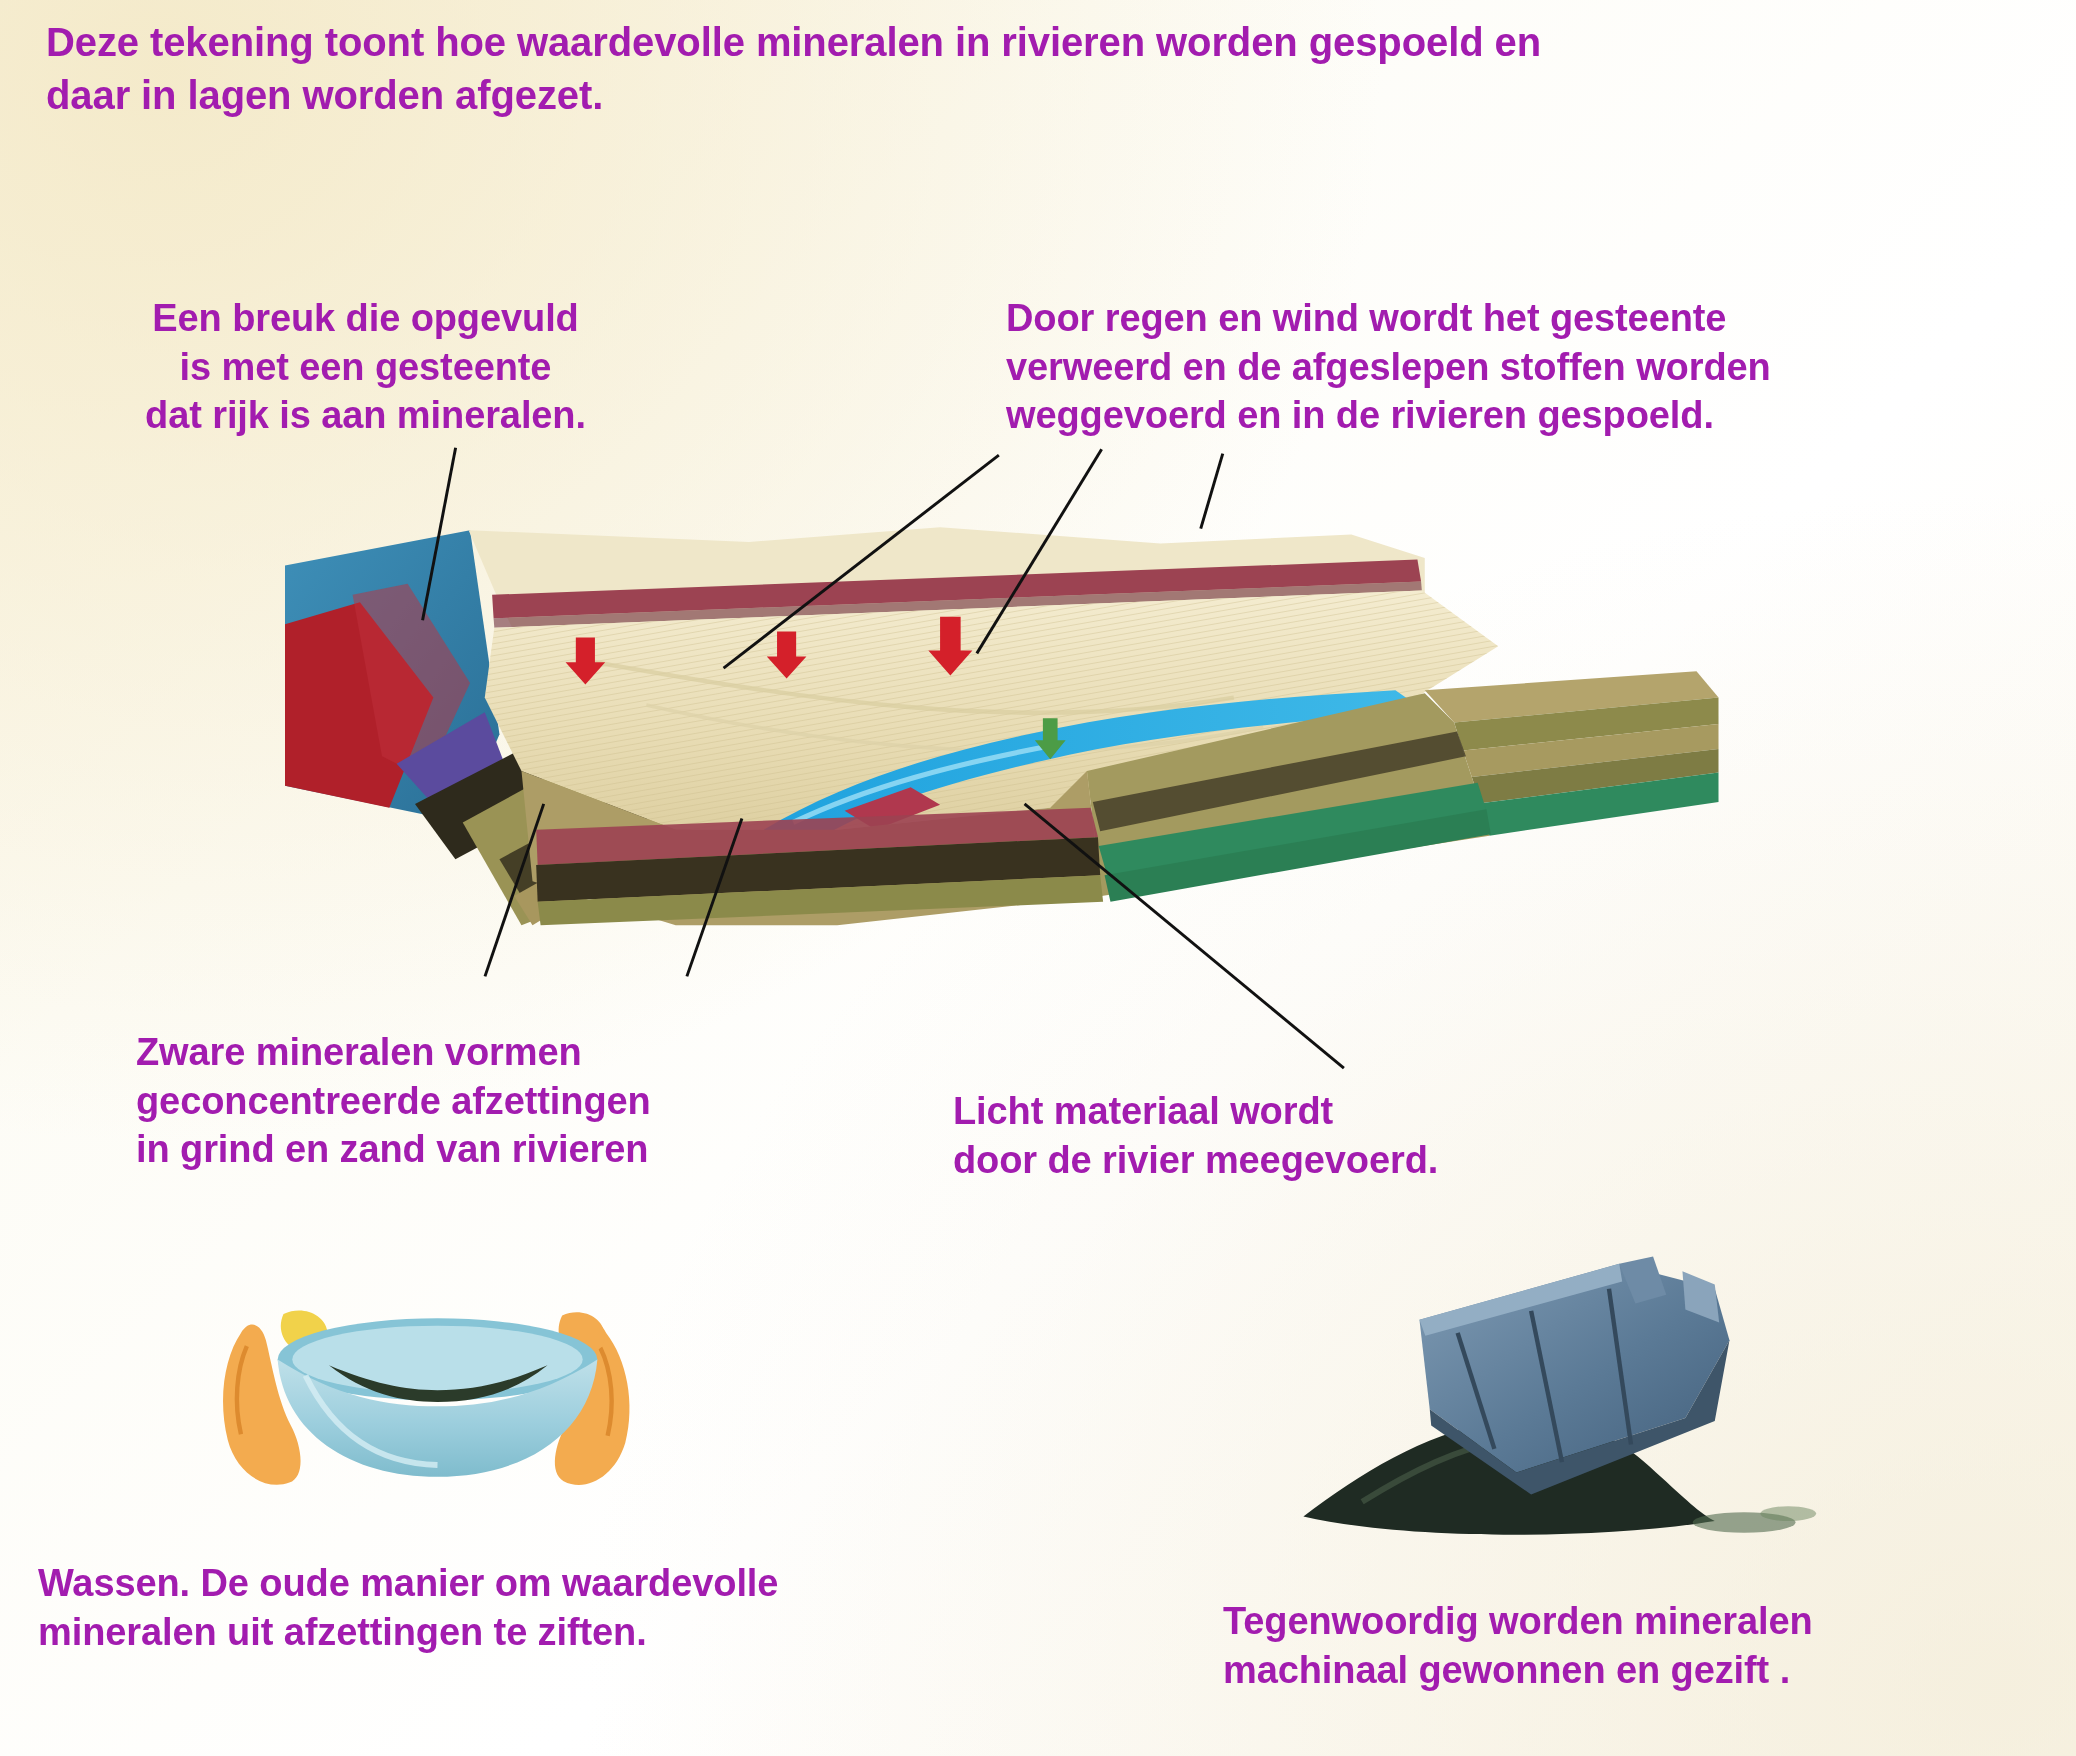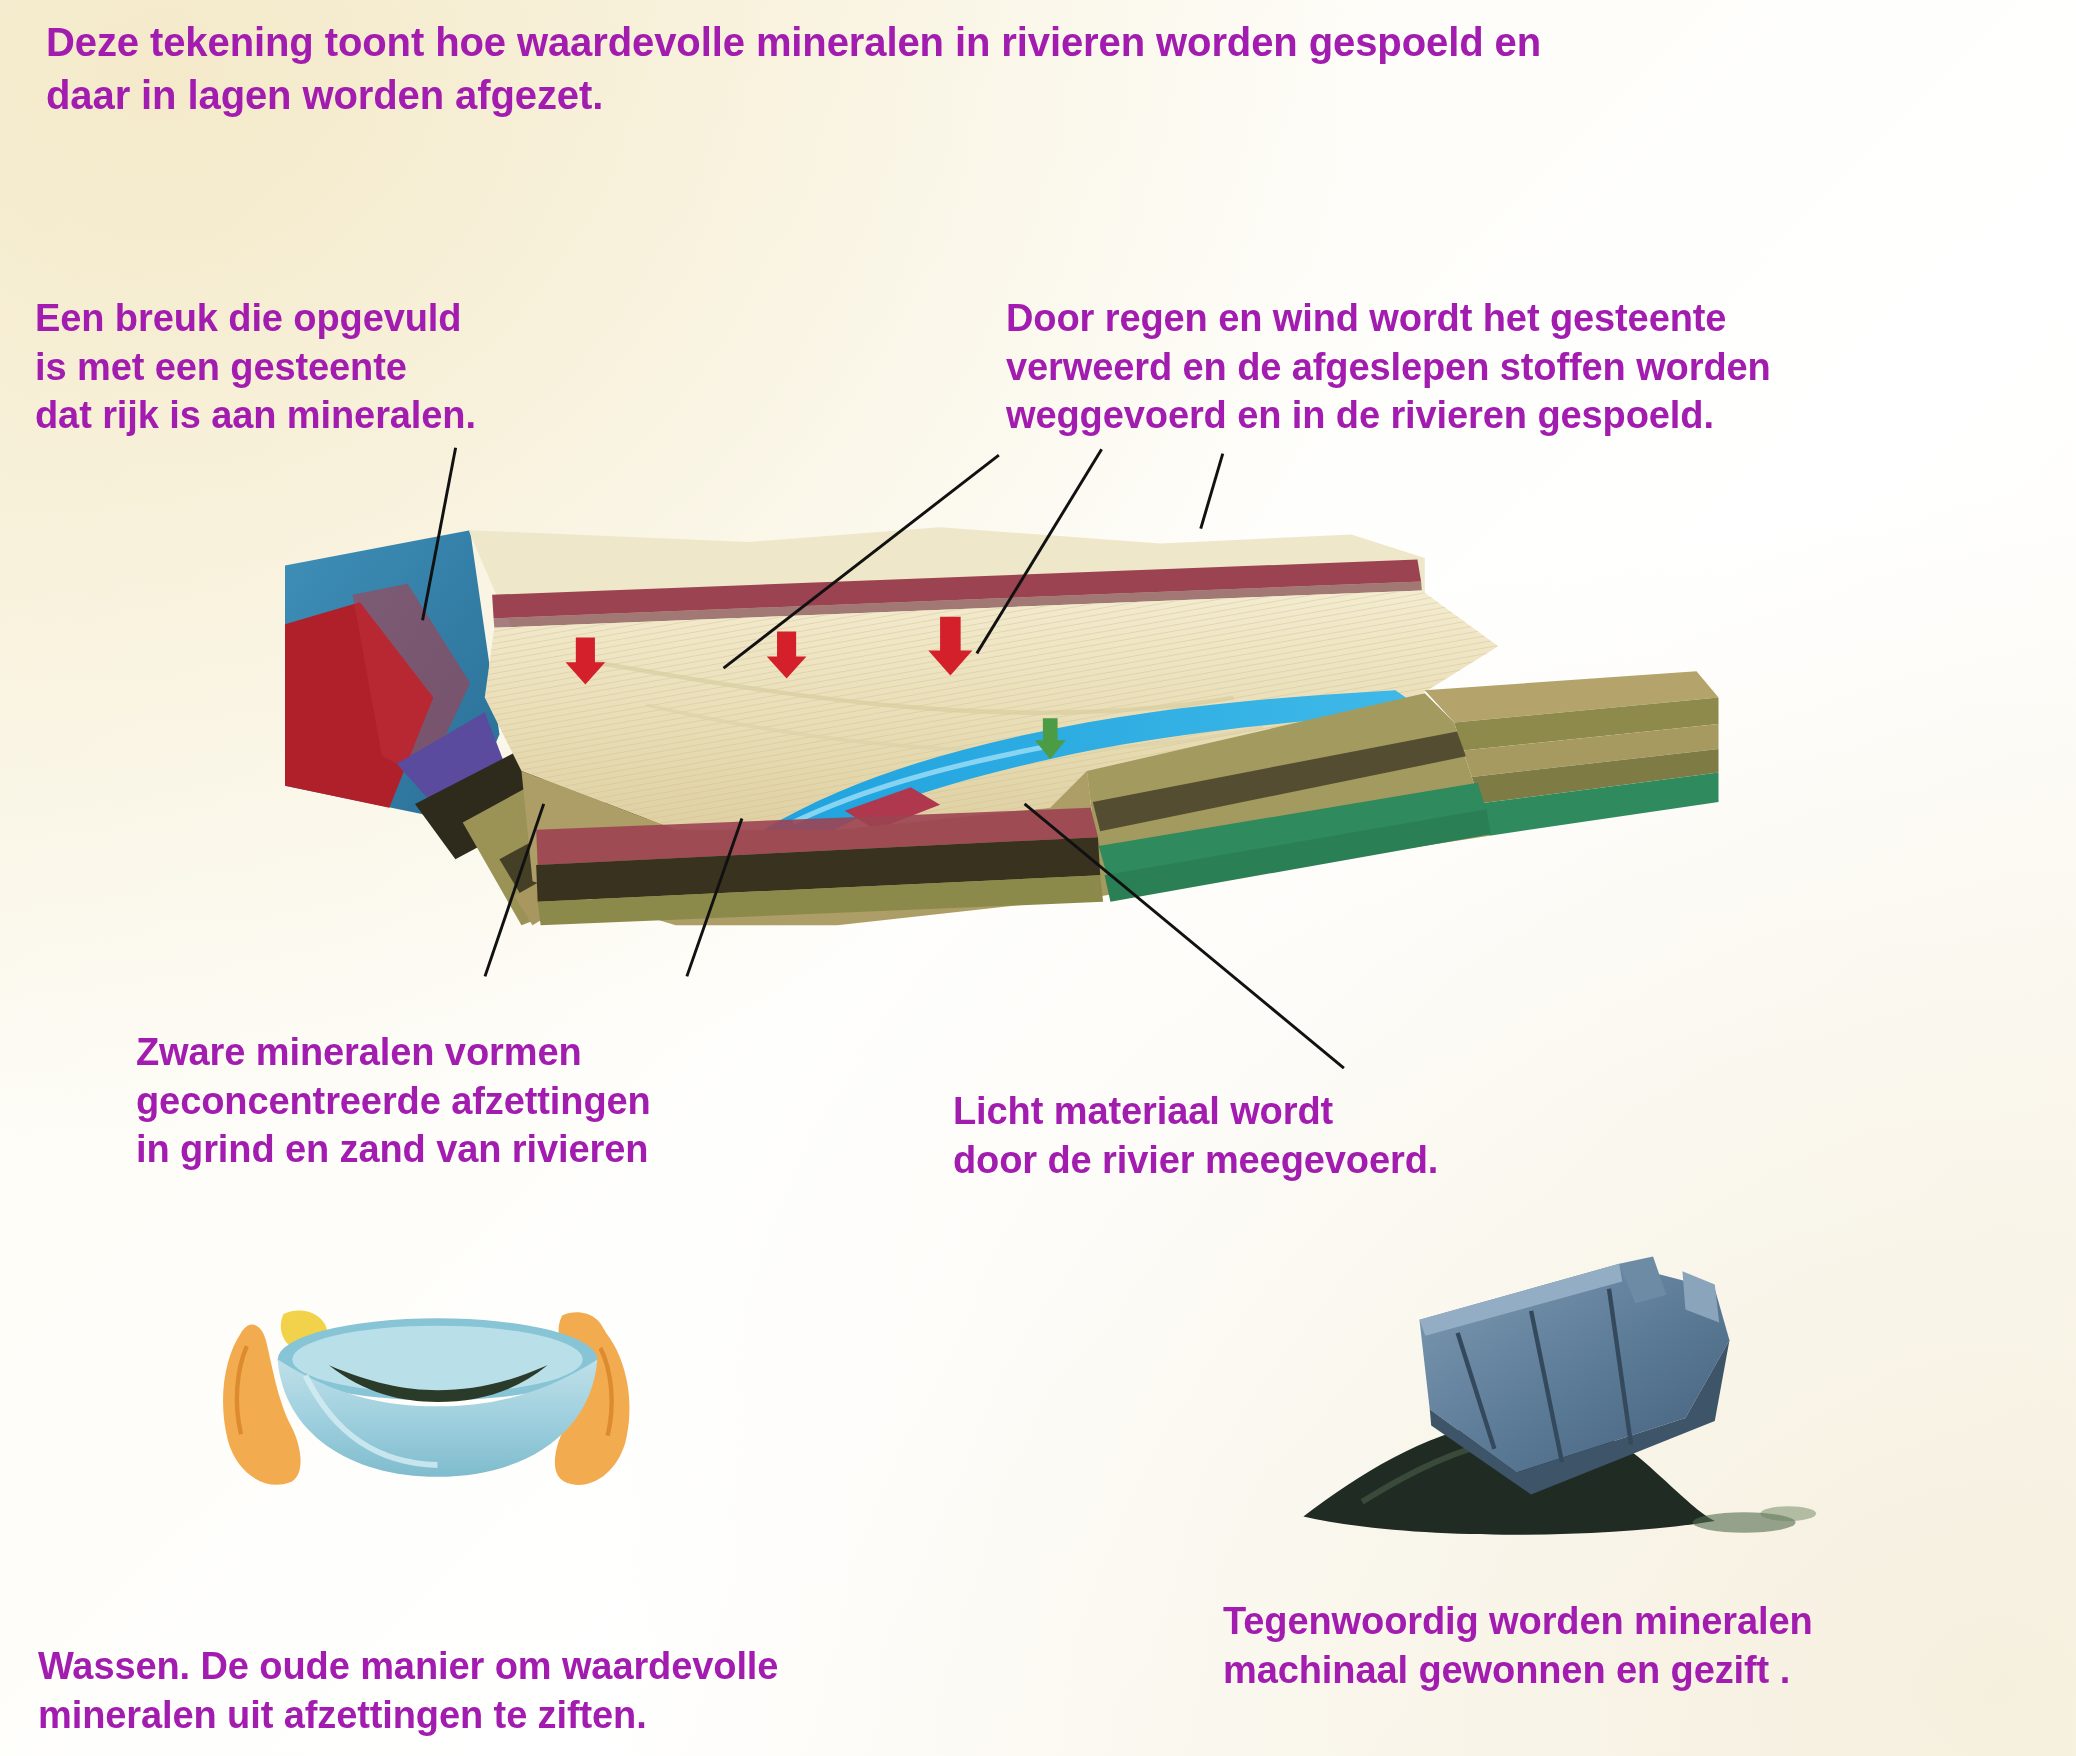--- a/index.html
+++ b/index.html
@@ -37,39 +37,40 @@
     left: 46px;
     top: 16px;
     width: 1997px;
     font-size: 40px;
     line-height: 1.32;
   }
   #label-fault {
     left: 35px;
     top: 294px;
     width: 661px;
+    text-align: center;
   }
   #label-weathering {
     left: 1006px;
     top: 294px;
     width: 1043px;
   }
   #label-heavy {
     left: 136px;
     top: 1028px;
     width: 793px;
   }
   #label-light {
     left: 953px;
     top: 1087px;
     width: 734px;
   }
   #label-panning {
     left: 38px;
-    top: 1642px;
+    top: 1559px;
     width: 1101px;
   }
   #label-machine {
     left: 1223px;
     top: 1597px;
     width: 881px;
   }
 
   
   #block-diagram {

